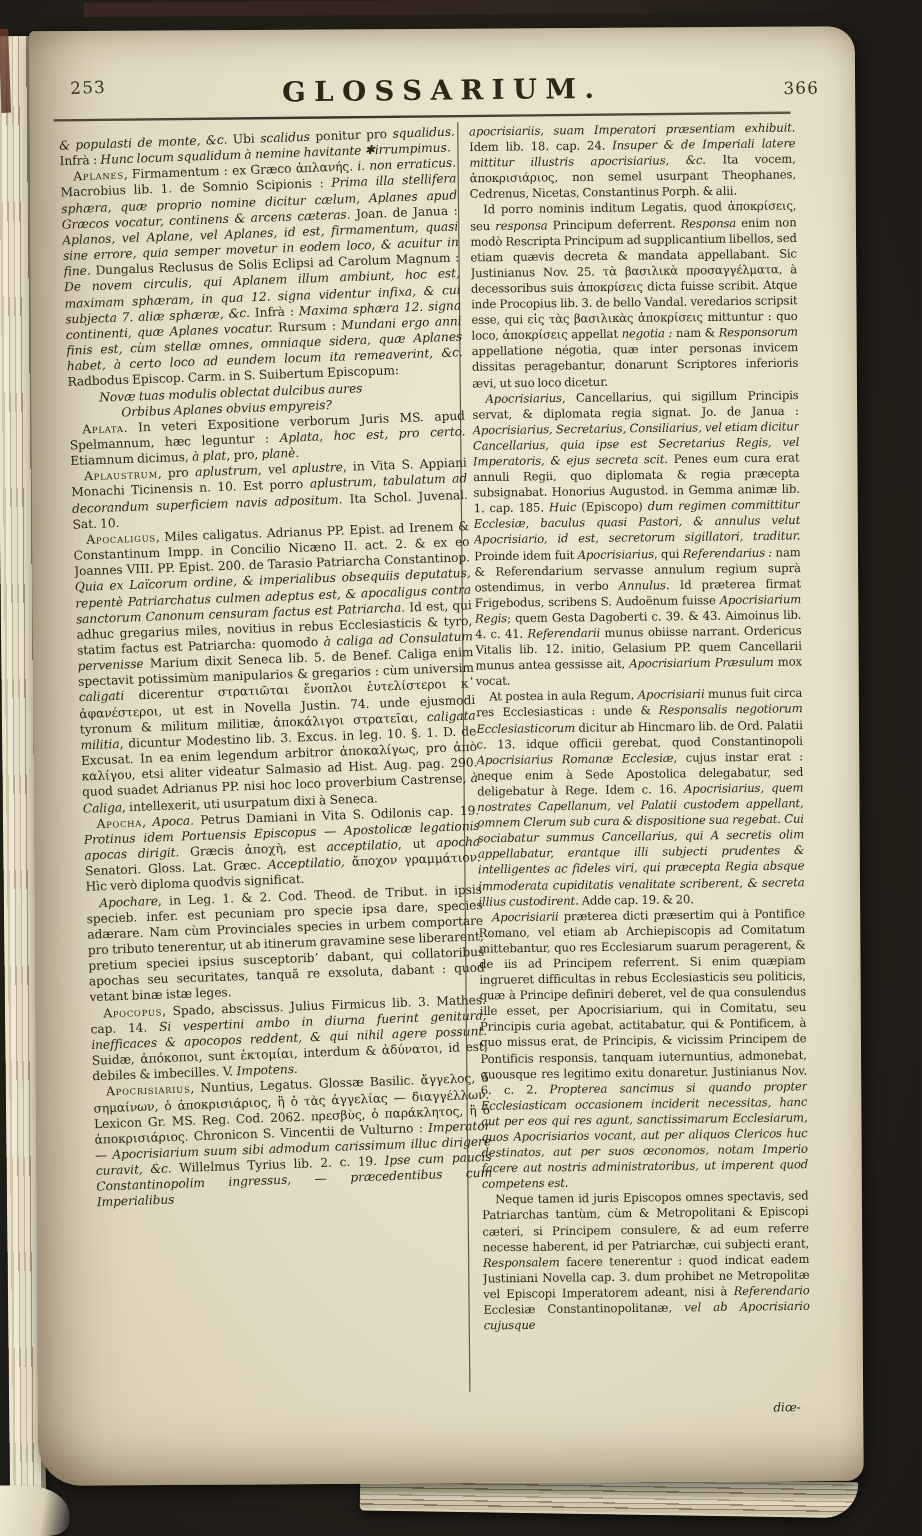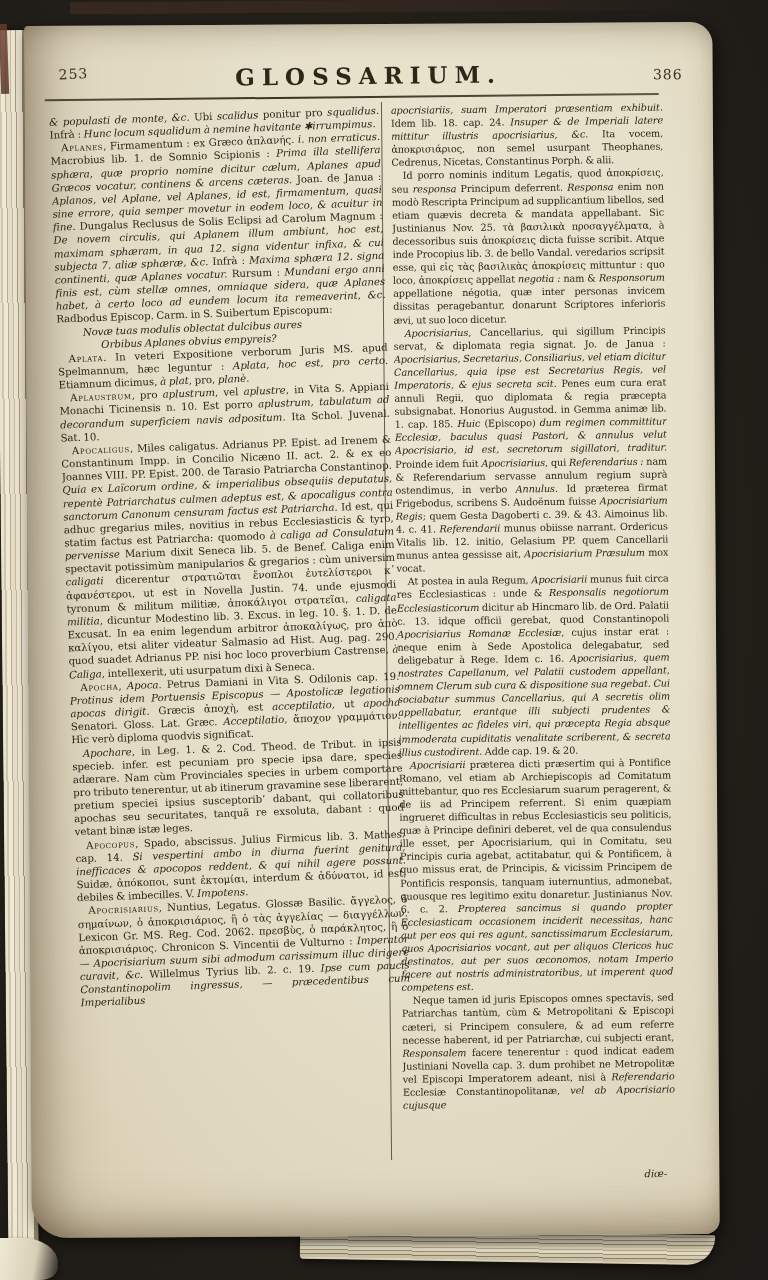--- a/index.html
+++ b/index.html
@@ -93,21 +93,21 @@
 <div class="backdrop"></div>
 <div class="top-cover-sliver"></div>
 <div class="left-stack"></div>
 <div class="left-stack-red"></div>
 <div class="bottom-left-leaf"></div>
 <div class="bottom-stack"></div>
 
 <div class="page">
   <div class="pnum pnum-left">253</div>
   <div class="running-head">GLOSSARIUM.</div>
-  <div class="pnum pnum-right">386</div>
+  <div class="pnum pnum-right">366</div>
   <div class="head-rule"></div>
   <div class="col-divider"></div>
 
   <div id="left-col" class="col col-left">
       <p class="par noindent"><span class="i">&amp; populasti de monte, &amp;c. </span><span class="r">Ubi </span><span class="i">scalidus </span><span class="r">ponitur pro </span><span class="i">squalidus. </span><span class="r">Infrà : </span><span class="i">Hunc locum squalidum à nemine havitante ✱irrumpimus.</span></p>
       <p class="par entry"><span class="sc">Aplanes</span><span class="r">, Firmamentum : ex Græco </span><span class="g">ἀπλανής. </span><span class="i">i. non erraticus. </span><span class="r">Macrobius lib. 1. de Somnio Scipionis : </span><span class="i">Prima illa stellifera sphæra, quæ proprio nomine dicitur cælum, Aplanes apud Græcos vocatur, continens &amp; arcens cæteras. </span><span class="r">Joan. de Janua : </span><span class="i">Aplanos, vel Aplane, vel Aplanes, id est, firmamentum, quasi sine errore, quia semper movetur in eodem loco, &amp; acuitur in fine. </span><span class="r">Dungalus Reclusus de Solis Eclipsi ad Carolum Magnum : </span><span class="i">De novem circulis, qui Aplanem illum ambiunt, hoc est, maximam sphæram, in qua 12. signa videntur infixa, &amp; cui subjecta 7. aliæ sphæræ, &amp;c. </span><span class="r">Infrà : </span><span class="i">Maxima sphæra 12. signa continenti, quæ Aplanes vocatur. </span><span class="r">Rursum : </span><span class="i">Mundani ergo anni finis est, cùm stellæ omnes, omniaque sidera, quæ Aplanes habet, à certo loco ad eundem locum ita remeaverint, &amp;c. </span><span class="r">Radbodus Episcop. Carm. in S. Suibertum Episcopum:</span></p>
       <p class="par verse"><span class="i">Novæ tuas modulis oblectat dulcibus aures</span></p>
       <p class="par verse2"><span class="i">Orbibus Aplanes obvius empyreis?</span></p>
       <p class="par entry"><span class="sc">Aplata</span><span class="r">. In veteri Expositione verborum Juris MS. apud Spelmannum, hæc leguntur : </span><span class="i">Aplata, hoc est, pro certo. </span><span class="r">Etiamnum dicimus, </span><span class="i">à plat</span><span class="r">, pro, </span><span class="i">planè.</span></p>
       <p class="par entry"><span class="sc">Aplaustrum</span><span class="r">, pro </span><span class="i">aplustrum</span><span class="r">, vel </span><span class="i">aplustre</span><span class="r">, in Vita S. Appiani Monachi Ticinensis n. 10. Est porro </span><span class="i">aplustrum, tabulatum ad decorandum superficiem navis adpositum. </span><span class="r">Ita Schol. Juvenal. Sat. 10.</span></p>

